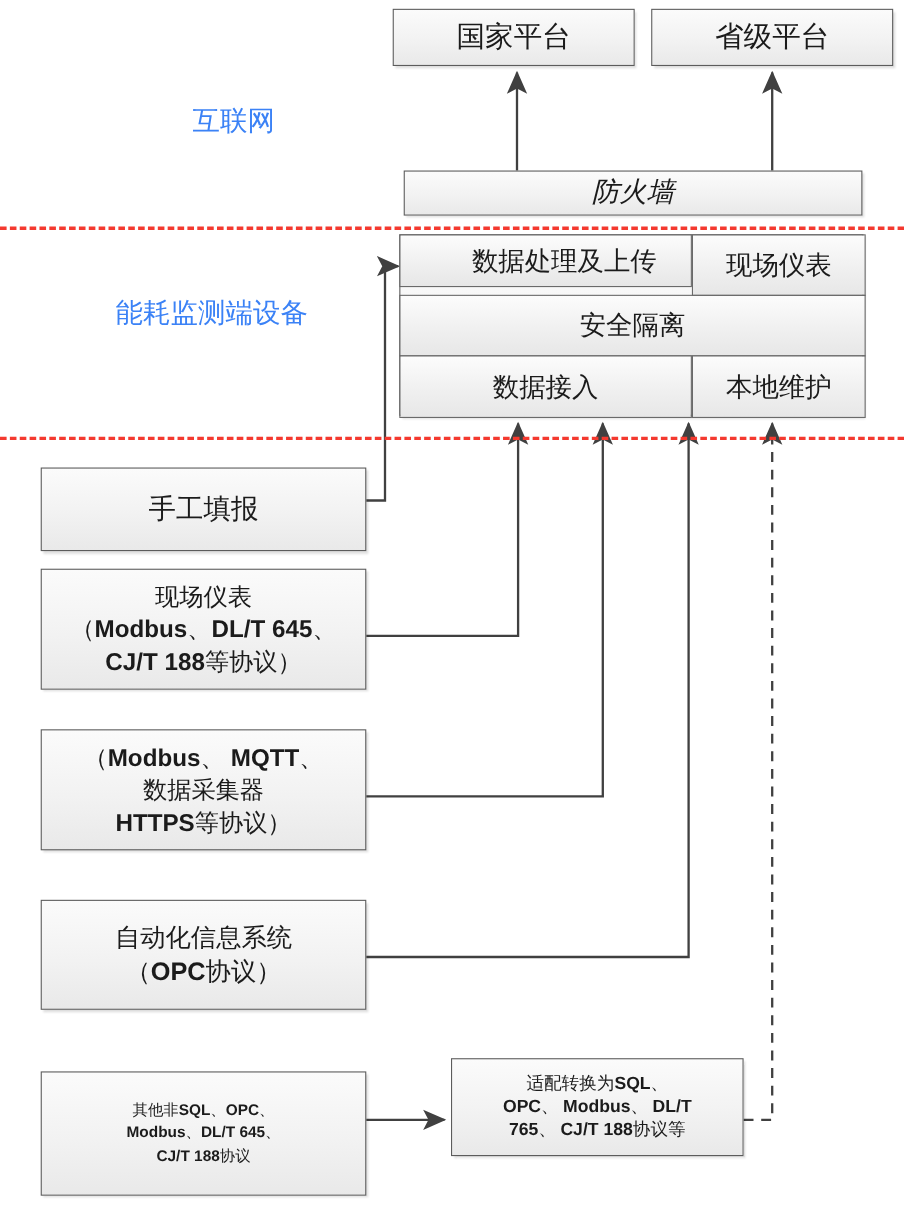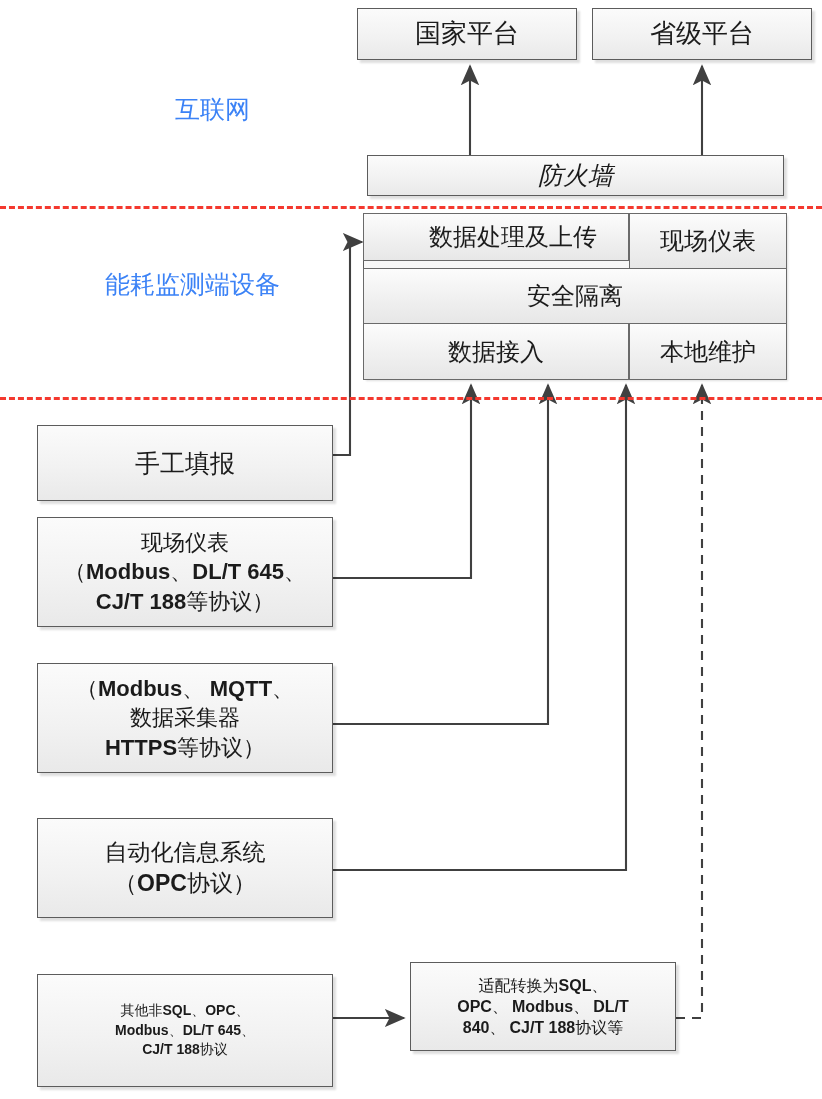--- a/index.html
+++ b/index.html
@@ -154,17 +154,17 @@
         <span style="display: block;"><span class="han">其他非</span><span>SQL</span><span class="han">、</span><span>OPC</span><span class="han">、</span></span>
         <span style="display: block;"><span>Modbus</span><span class="han">、</span><span>DL/T 645</span><span class="han">、</span></span>
         <span style="display: block; text-align: center;"><span>CJ/T 188</span><span class="han">协议</span></span>
       </span>
     </div>
 
   <div class="node" style="left:410px;top:962px;width:266px;height:89px;font-size:16px;">
       <span class="txt mix">
         <span style="display: block;"><span class="han">适配转换为</span><span>SQL</span><span class="han">、</span></span>
         <span style="display: block;"><span>OPC</span><span class="han">、 </span><span>Modbus</span><span class="han">、 </span><span>DL/T</span></span>
-        <span style="display: block;"><span>840</span><span class="han">、 </span><span>CJ/T 188</span><span class="han">协议等</span></span>
+        <span style="display: block;"><span>765</span><span class="han">、 </span><span>CJ/T 188</span><span class="han">协议等</span></span>
       </span>
     </div>
 
 </div>
 
 </body></html>

